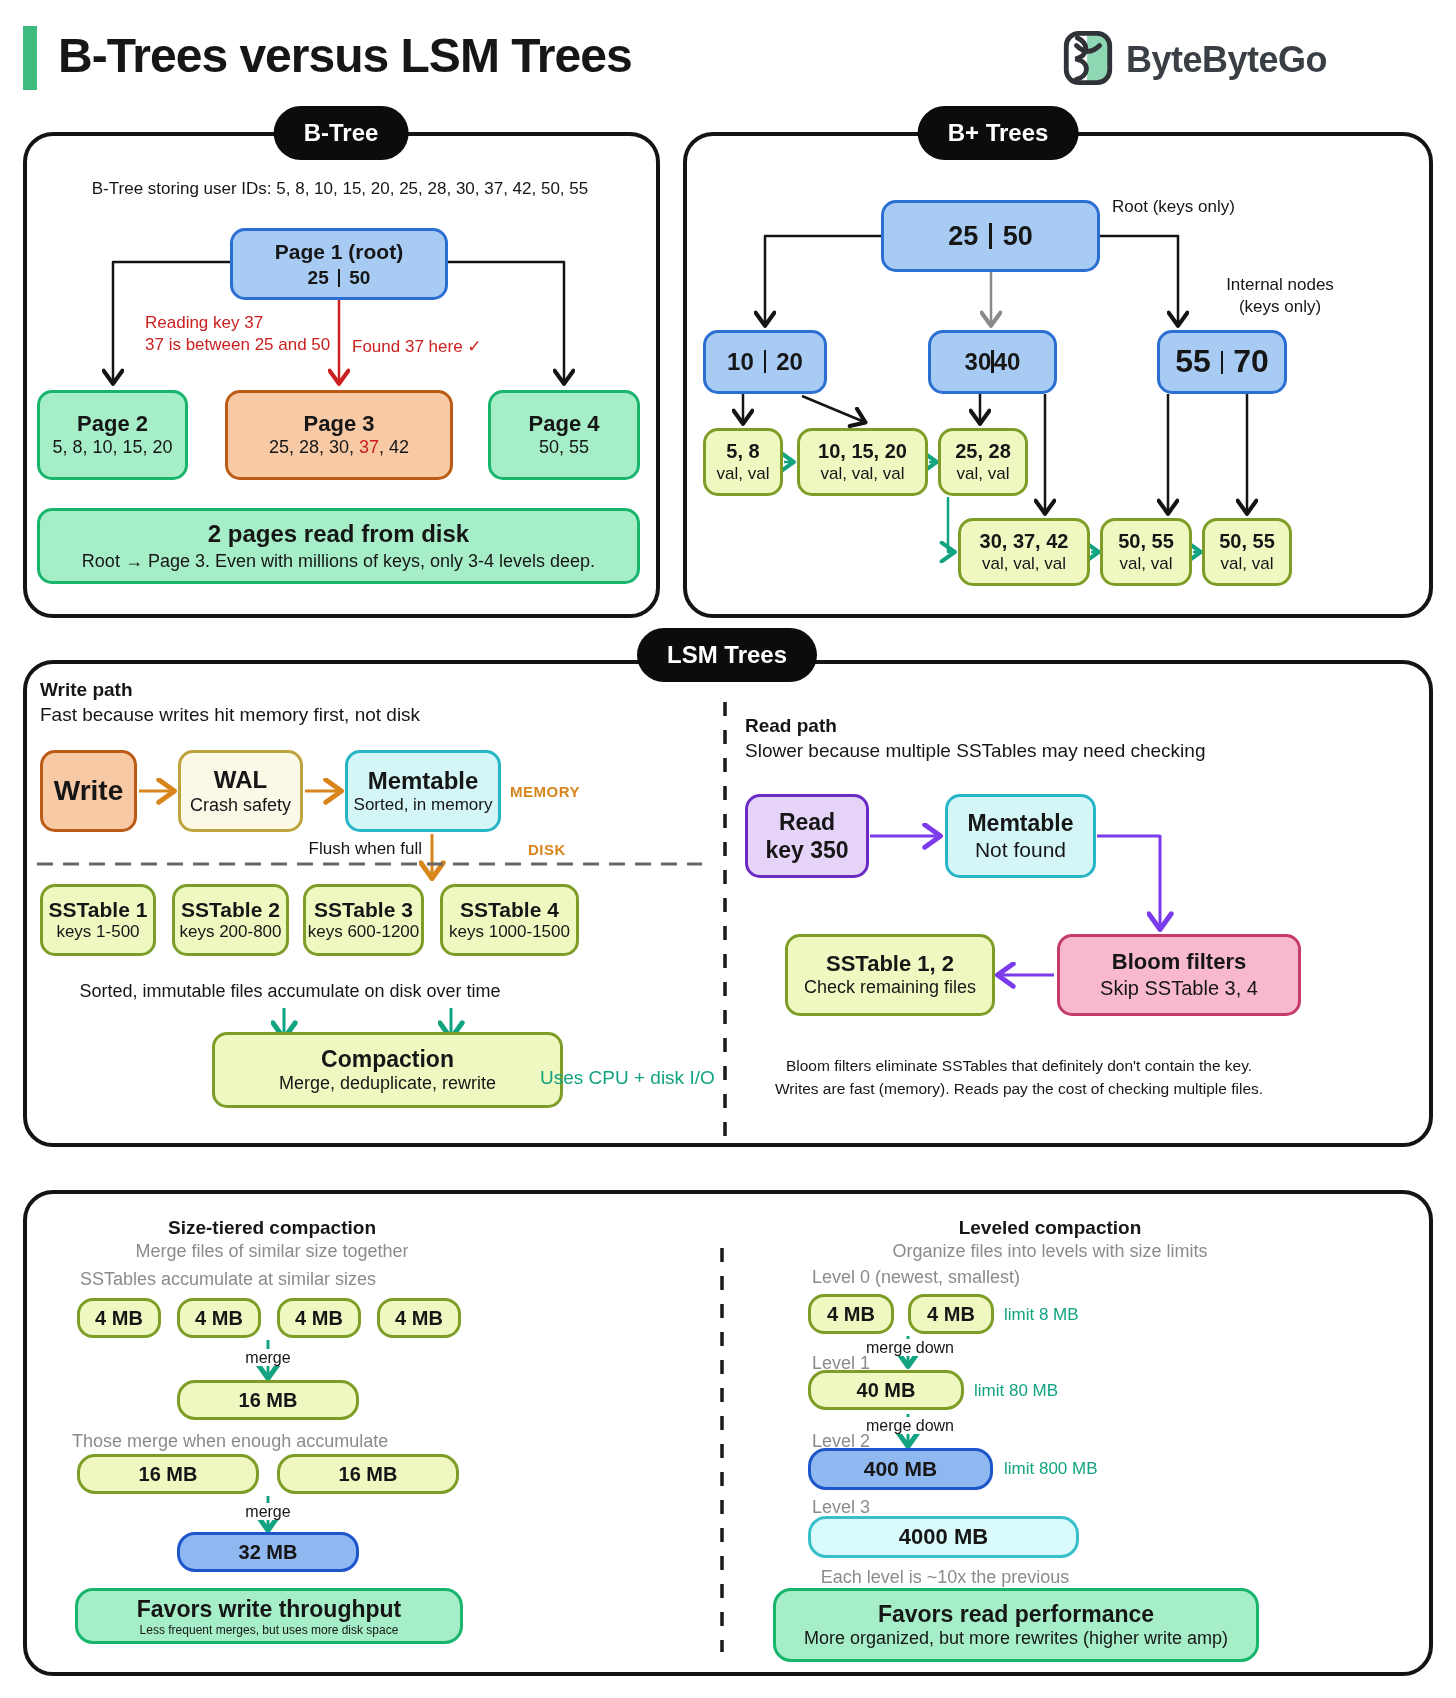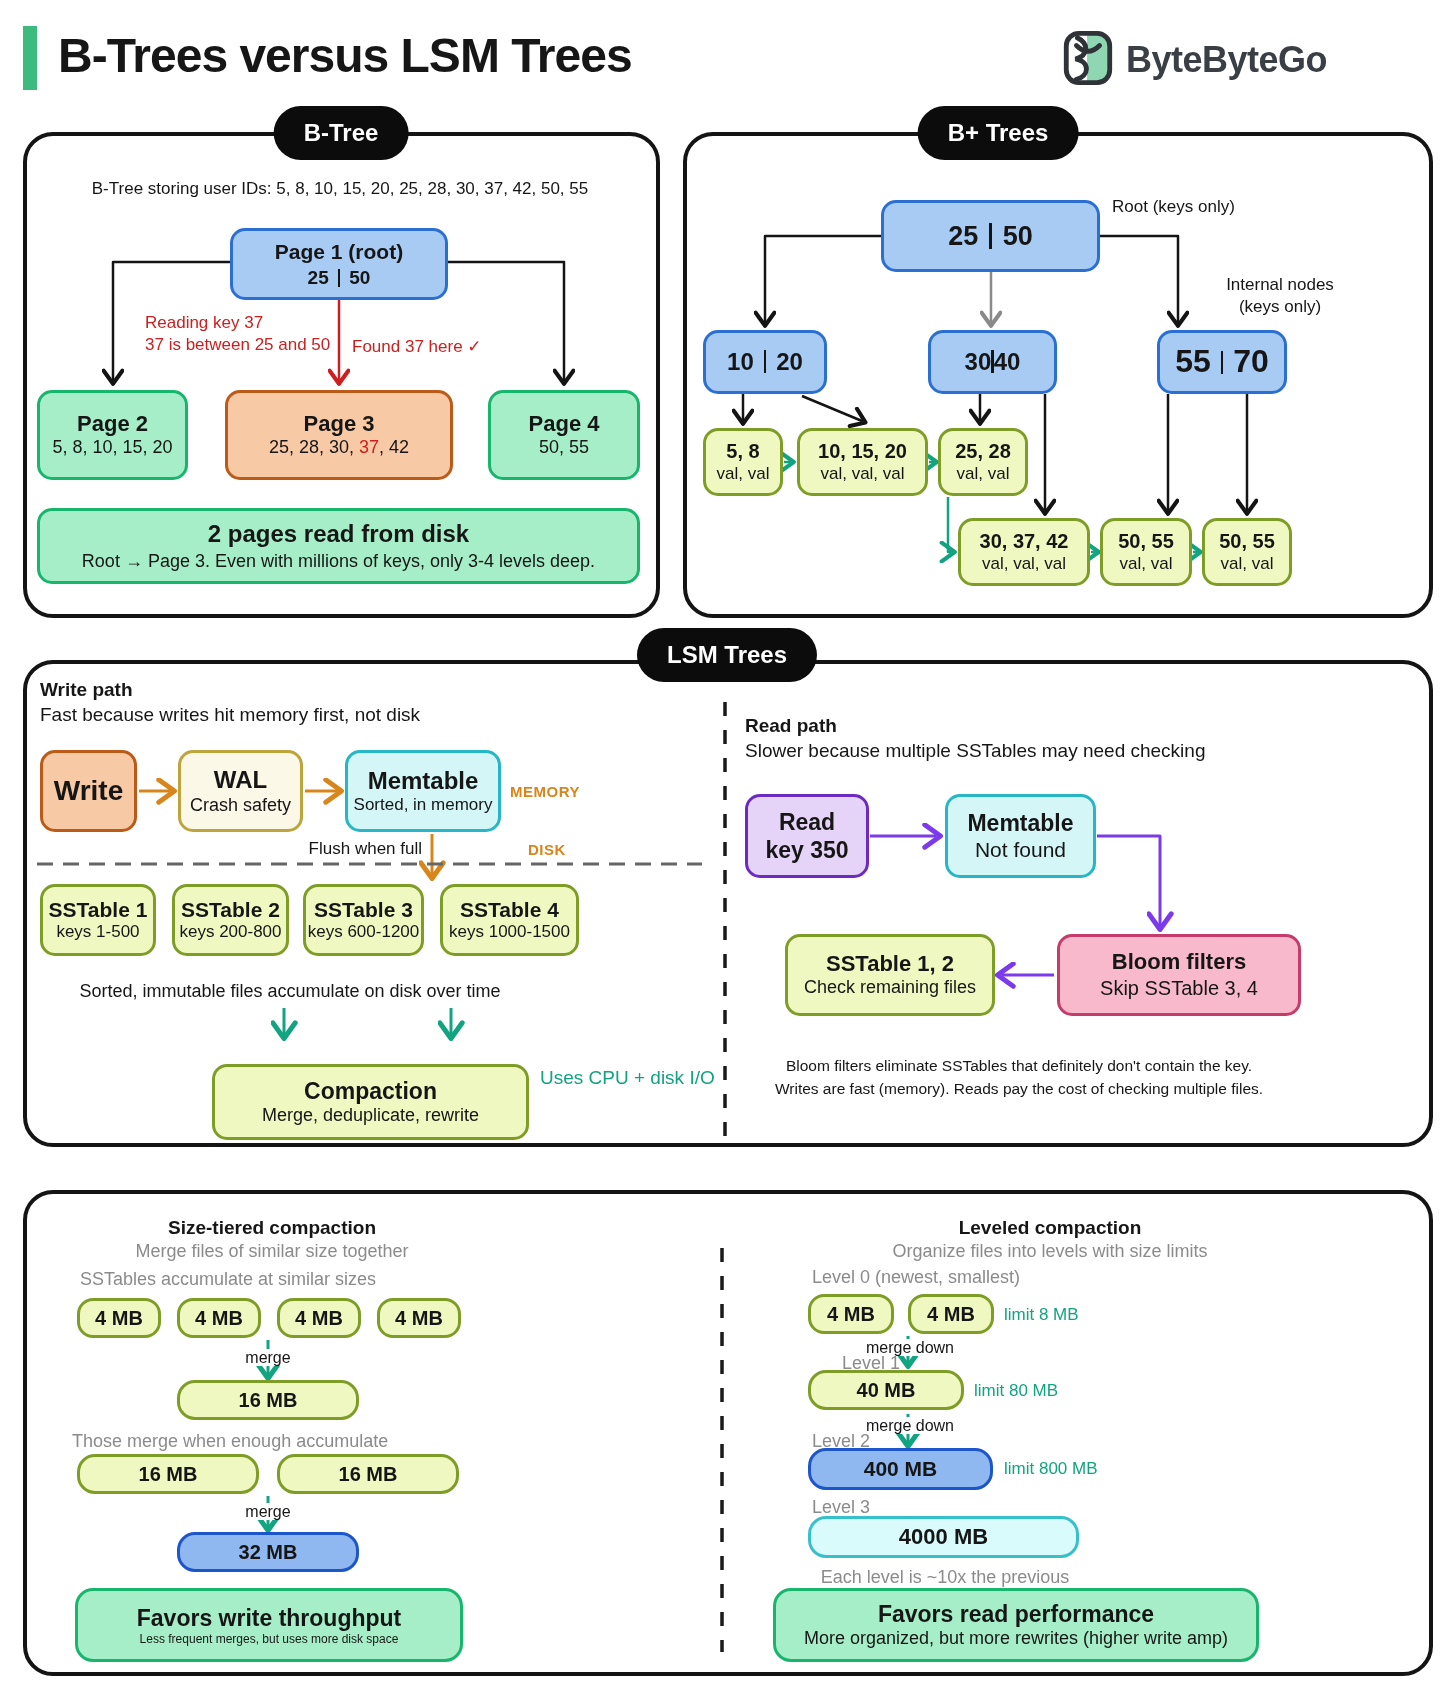--- a/index.html
+++ b/index.html
@@ -277,21 +277,21 @@
     <div class="t" style="font-size:21px">SSTable 3</div>
     <div style="font-size:17px">keys 600-1200</div>
   </div>
   <div class="box leaf" style="left:440px;top:884px;width:139px;height:72px">
     <div class="t" style="font-size:21px">SSTable 4</div>
     <div style="font-size:17px">keys 1000-1500</div>
   </div>
 
   <div class="lab center" style="left:60px;top:980px;width:460px;font-size:18px">Sorted, immutable files accumulate on disk over time</div>
 
-  <div class="box leaf" style="left:212px;top:1064px;width:317px;height:76px">
+  <div class="box leaf" style="left:212px;top:1032px;width:351px;height:76px">
     <div class="t" style="font-size:23px">Compaction</div>
     <div style="font-size:18px">Merge, deduplicate, rewrite</div>
   </div>
   <div class="lab tealtx" style="left:540px;top:1066px;font-size:19px">Uses CPU + disk I/O</div>
 
   <div class="lab t" style="left:745px;top:714px;font-size:19px">Read path</div>
   <div class="lab" style="left:745px;top:739px;font-size:19px">Slower because multiple SSTables may need checking</div>
 
   <div class="box purple" style="left:745px;top:794px;width:124px;height:84px">
     <div class="t" style="font-size:23px">Read</div>
@@ -350,40 +350,40 @@
     <div class="t" style="font-size:20px">16 MB</div>
     </div>
 
   <div class="lab center" style="left:218px;top:1502px;width:100px;font-size:16px">
     <span class="wbg">merge</span></div>
 
   <div class="box blue2" style="left:177px;top:1532px;width:182px;height:40px;border-radius:18px">
     <div class="t" style="font-size:20px">32 MB</div>
     </div>
 
-  <div class="box green" style="left:75px;top:1588px;width:388px;height:74px;border-radius:18px">
+  <div class="box green" style="left:75px;top:1588px;width:388px;height:56px;border-radius:18px">
     <div class="t" style="font-size:23px">Favors write throughput</div>
     <div style="font-size:12px">Less frequent merges, but uses more disk space</div>
   </div>
 
   <div class="lab t center" style="left:850px;top:1216px;width:400px;font-size:19px">Leveled compaction</div>
   <div class="lab gray center" style="left:810px;top:1240px;width:480px;font-size:18px">Organize files into levels with size limits</div>
   <div class="lab gray" style="left:812px;top:1266px;font-size:18px">Level 0 (newest, smallest)</div>
 
   <div class="box leaf" style="left:808px;top:1294px;width:86px;height:40px;border-radius:16px">
     <div class="t" style="font-size:20px">4 MB</div>
     </div>
   <div class="box leaf" style="left:908px;top:1294px;width:86px;height:40px;border-radius:16px">
     <div class="t" style="font-size:20px">4 MB</div>
     </div>
   <div class="lab tealtx" style="left:1004px;top:1304px;font-size:17px">limit 8 MB</div>
 
   <div class="lab center" style="left:850px;top:1338px;width:120px;font-size:16px">
     <span class="wbg">merge down</span></div>
-  <div class="lab gray" style="left:842px;top:1352px;font-size:18px">Level 1</div>
+  <div class="lab gray" style="left:812px;top:1352px;font-size:18px">Level 1</div>
 
   <div class="box leaf" style="left:808px;top:1370px;width:156px;height:40px;border-radius:18px">
     <div class="t" style="font-size:20px">40 MB</div>
     </div>
   <div class="lab tealtx" style="left:974px;top:1380px;font-size:17px">limit 80 MB</div>
 
   <div class="lab center" style="left:850px;top:1416px;width:120px;font-size:16px">
     <span class="wbg">merge down</span></div>
   <div class="lab gray" style="left:812px;top:1430px;font-size:18px">Level 2</div>
 

